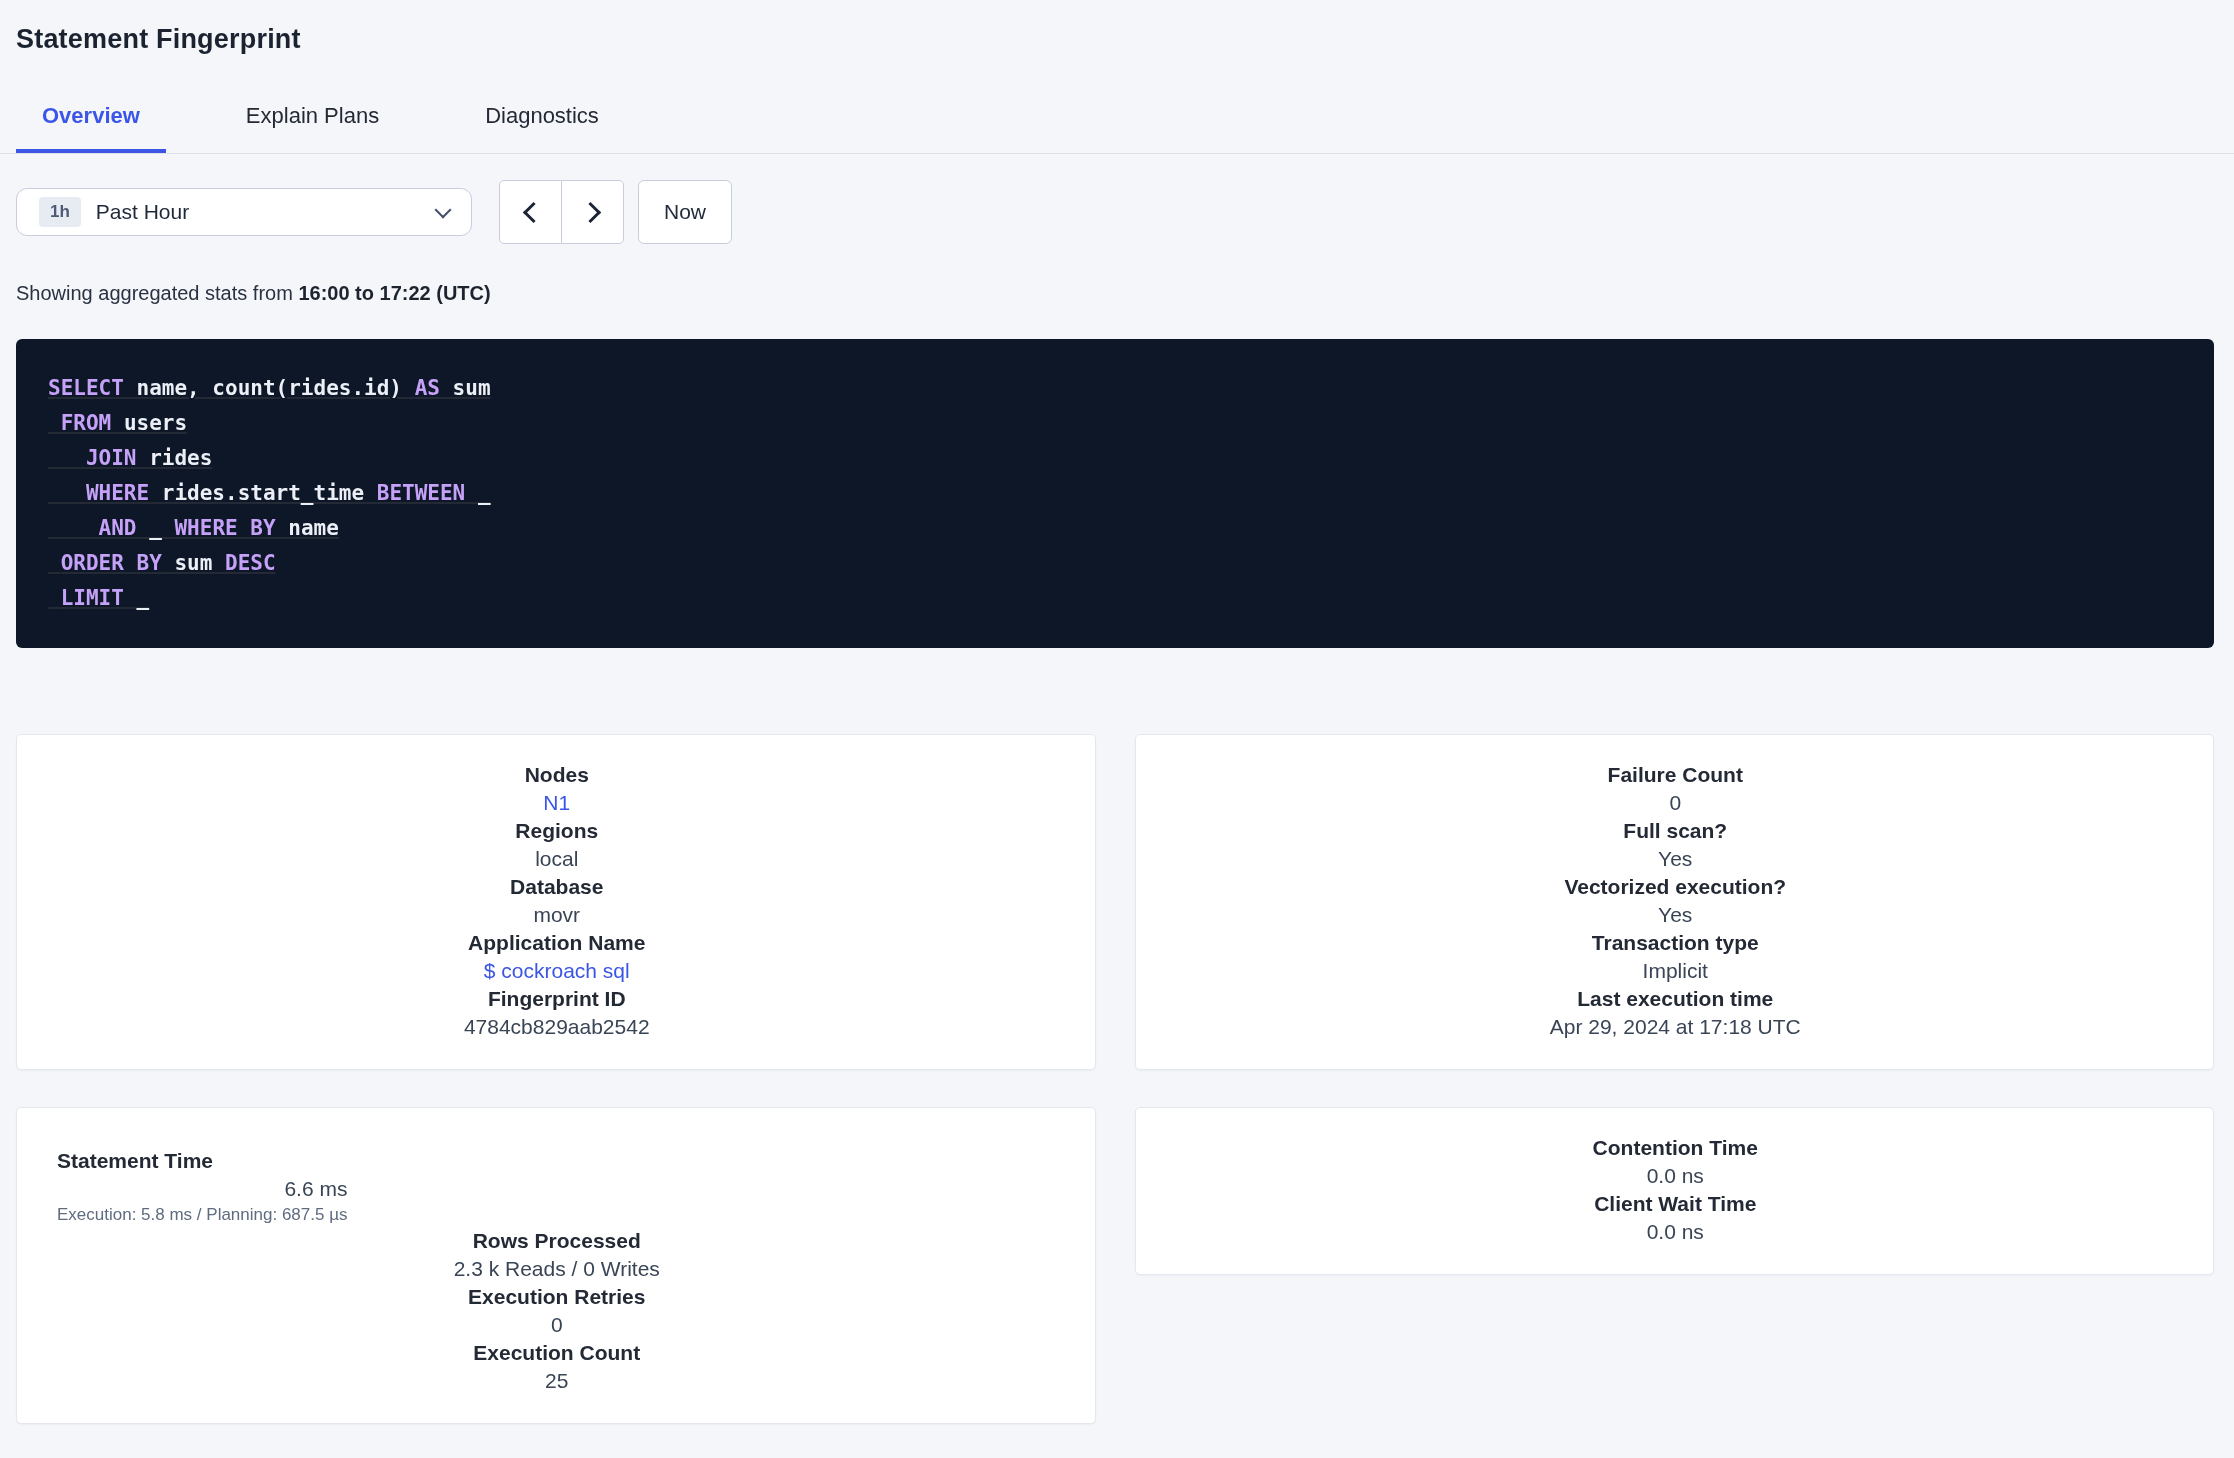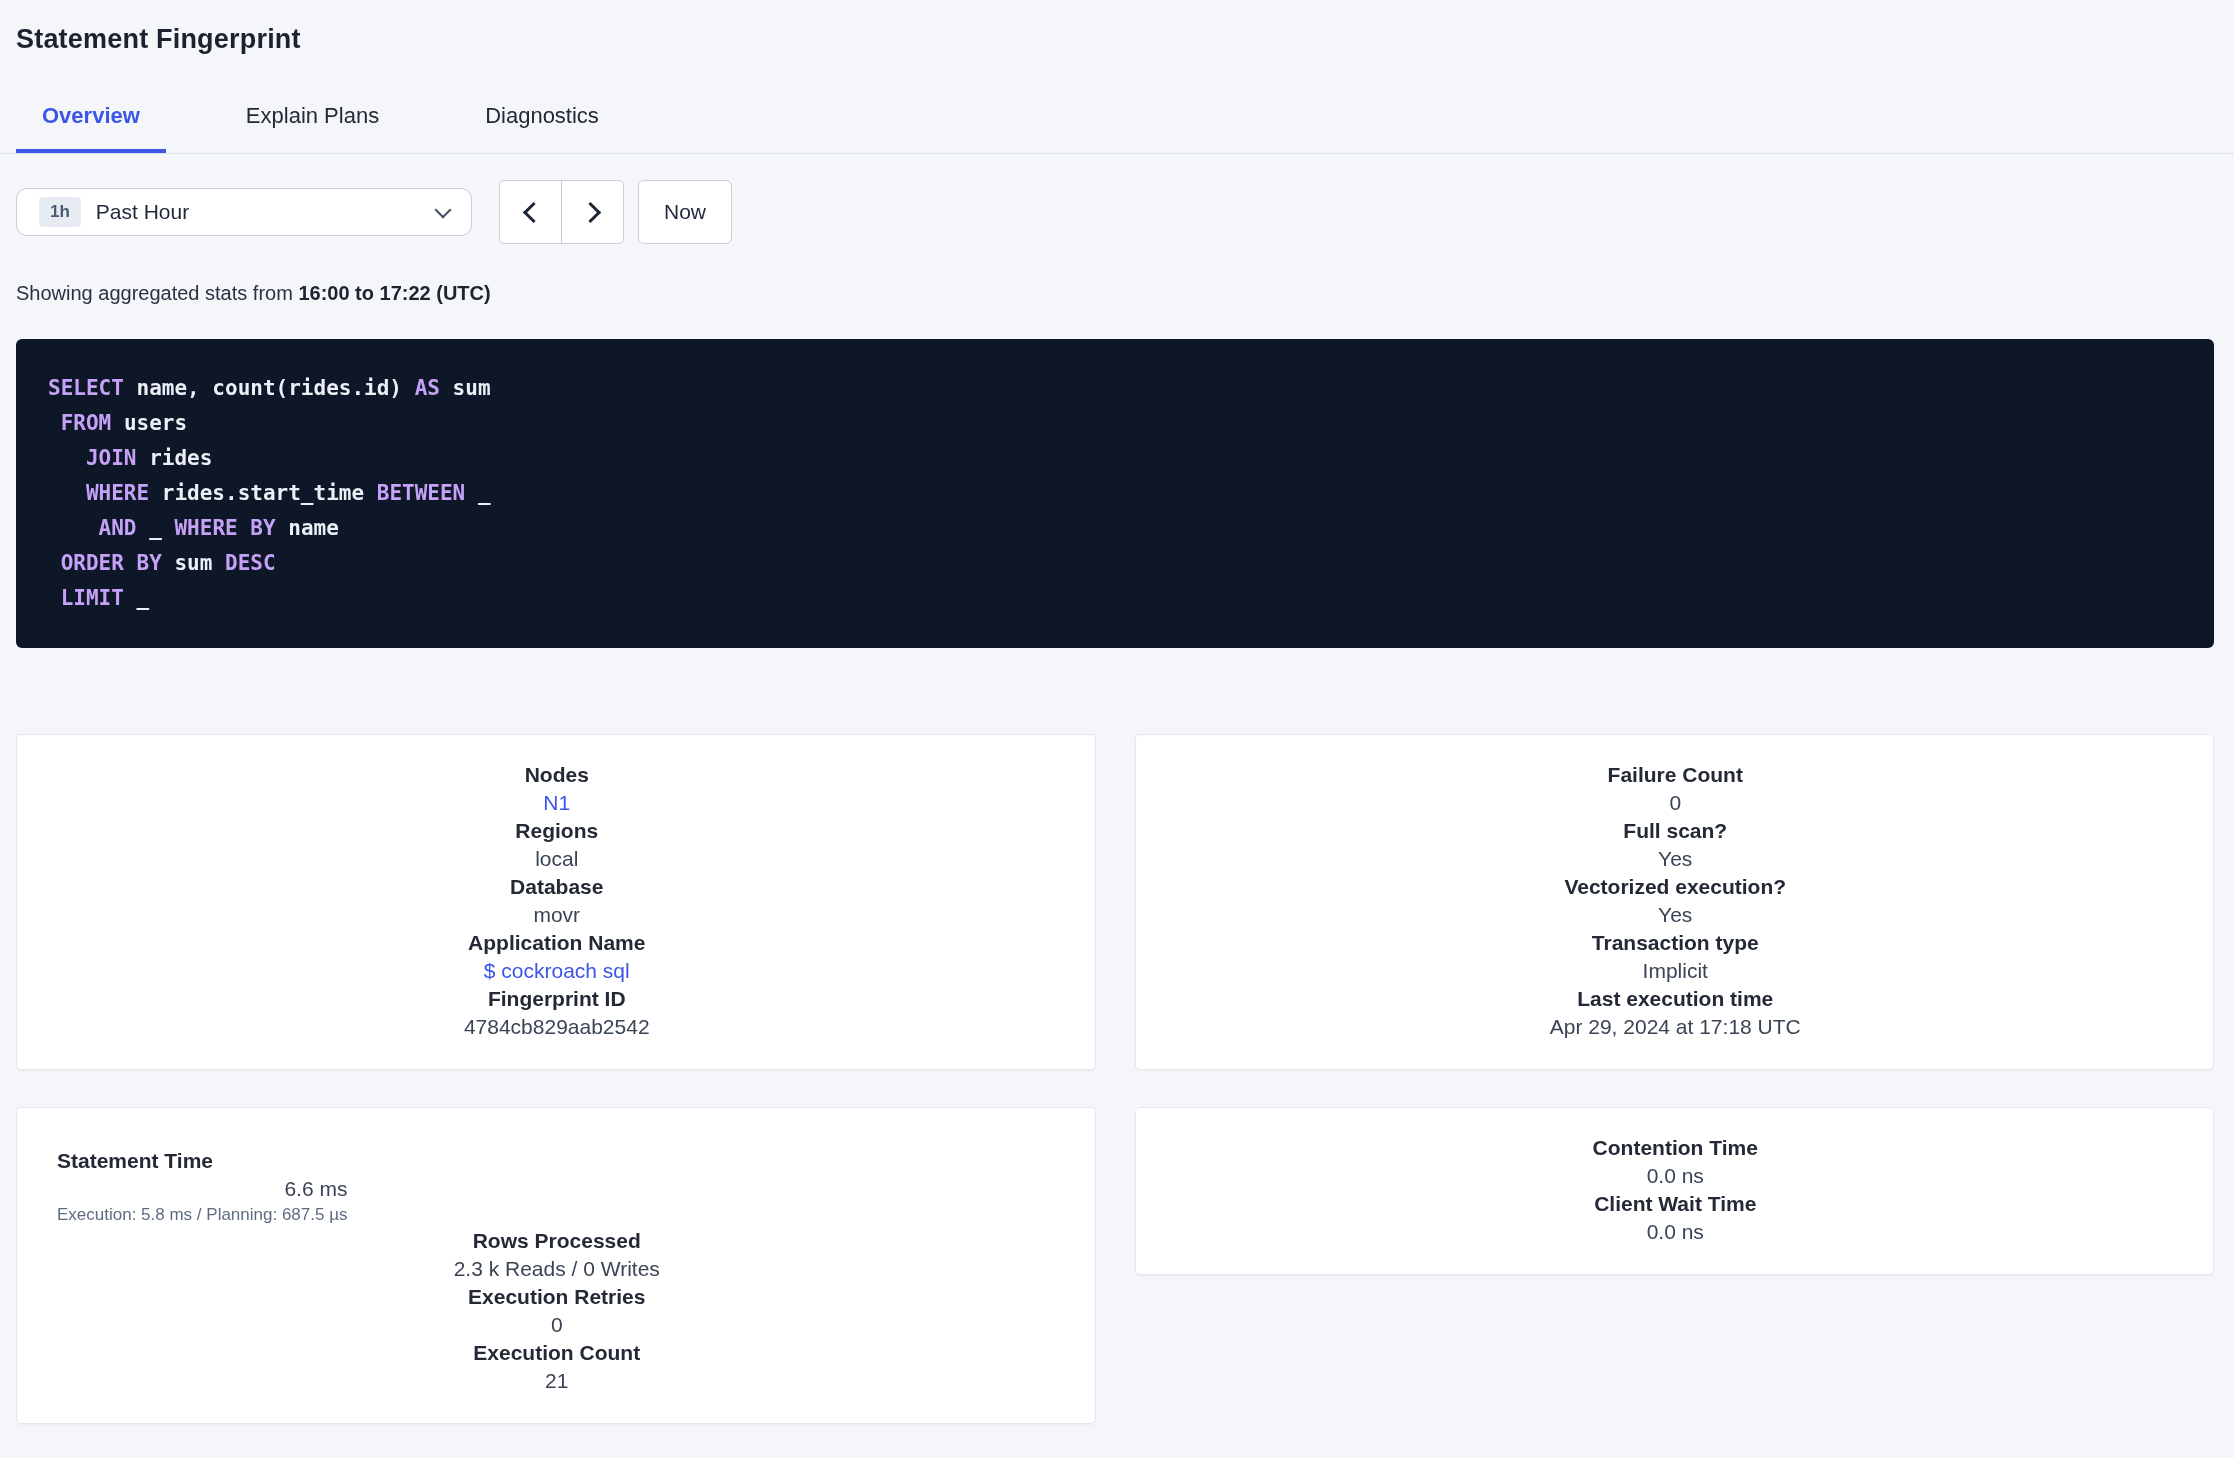--- a/index.html
+++ b/index.html
@@ -104,20 +104,21 @@
   
   .sql-box {
     margin-top: 34px;
     background: var(--sql-bg);
     border-radius: 6px;
     padding: 32px 32px;
     font-family: "DejaVu Sans Mono", monospace;
     font-size: 21px;
     font-weight: 700;
     line-height: 35px;
+    text-decoration: underline;
   }
   .sql-line { white-space: pre; }
   .sql-line .kw { color: var(--sql-kw); }
   .sql-line .pl { color: var(--sql-pl); }
 
   
   .cards {
     margin-top: 86px;
     display: grid;
     grid-template-columns: 1fr 1fr;
@@ -269,21 +270,21 @@
         </div>
         <div class="card-row">
           <span class="row-label">Execution Retries</span>
           <span class="row-value-wrap">
             <span class="row-value">0</span>
           </span>
         </div>
         <div class="card-row">
           <span class="row-label">Execution Count</span>
           <span class="row-value-wrap">
-            <span class="row-value">21</span>
+            <span class="row-value">25</span>
           </span>
         </div>
       </section>
     <section class="card">
         <div class="card-row">
           <span class="row-label">Contention Time</span>
           <span class="row-value-wrap">
             <span class="row-value">0.0 ns</span>
           </span>
         </div>

